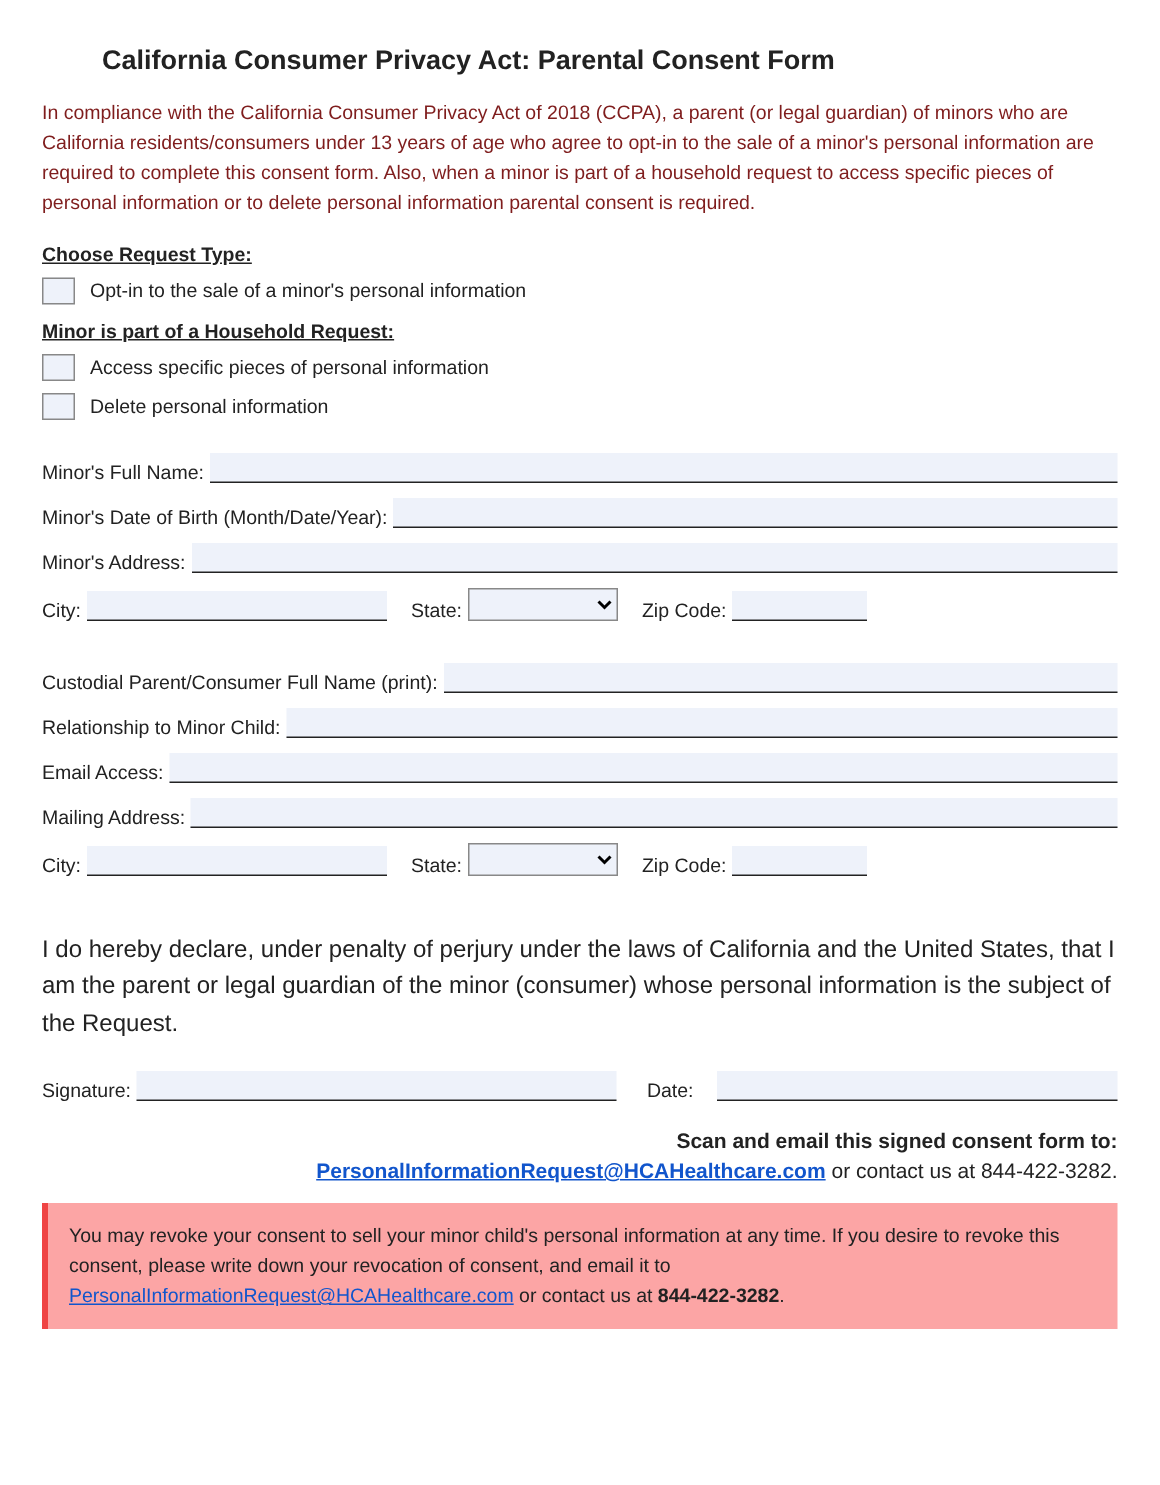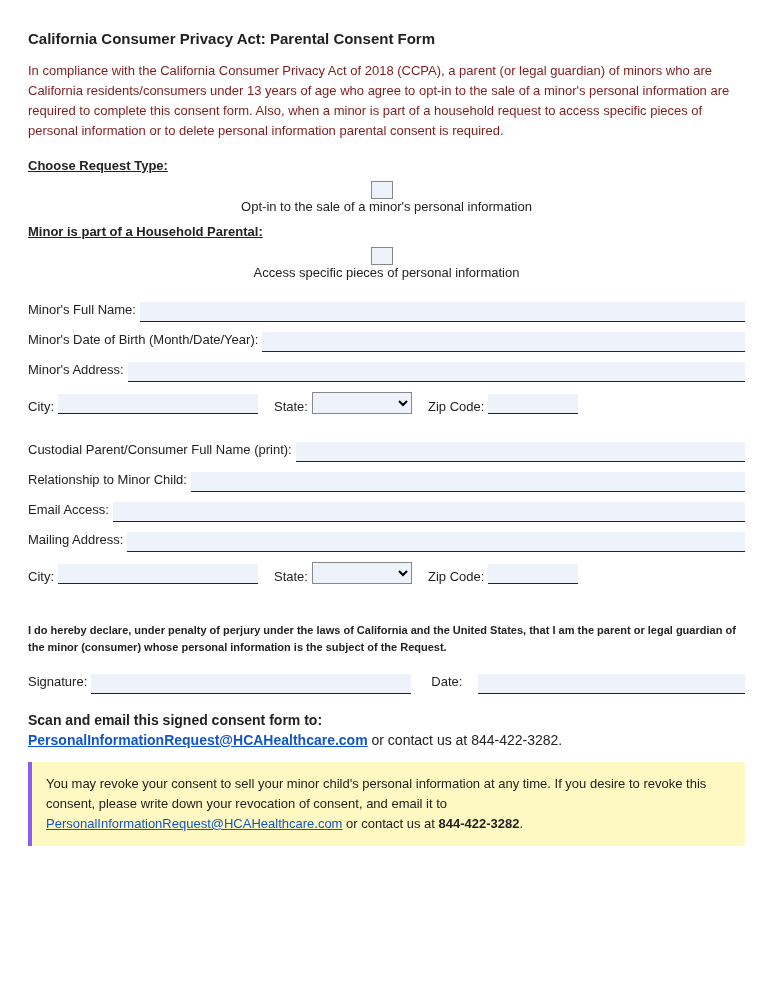--- a/index.html
+++ b/index.html
@@ -7,40 +7,40 @@
       font-family: Arial, sans-serif;
       font-size: 13px;
       background: #fff;
       color: #222;
       width: 773px;
       min-height: 990px;
       padding: 30px 28px;
     }
     .title {
       font-weight: bold;
-      font-size: 15px;
+      font-size: 18px;
       margin-bottom: 14px;
+      margin-left: 40px;
     }
     .intro-text {
       font-size: 13px;
       line-height: 1.55;
       margin-bottom: 16px;
       color: #7f1d1d;
     }
     .section-label {
       font-weight: bold;
       font-size: 13px;
       margin-bottom: 8px;
       text-decoration: underline;
     }
     .checkbox-row {
       display: flex;
       align-items: center;
       margin-bottom: 8px;
-      flex-direction: column;
     }
     .checkbox-box {
       width: 22px;
       height: 18px;
       border: 1.5px solid #888;
       background: #eef2fa;
       display: inline-block;
       margin-right: 10px;
       flex-shrink: 0;
     }
@@ -49,21 +49,21 @@
     }
     .household-section {
       margin-top: 10px;
       margin-bottom: 6px;
     }
     .form-section {
       margin-top: 22px;
     }
     .field-row {
       display: flex;
-      align-items: flex-start;
+      align-items: flex-end;
       margin-bottom: 10px;
     }
     .field-label {
       font-size: 13px;
       white-space: nowrap;
       margin-right: 4px;
       flex-shrink: 0;
     }
     .field-line {
       border: none;
@@ -110,29 +110,28 @@
       background: #eef2fa;
       width: 90px;
       height: 20px;
       outline: none;
       font-size: 13px;
     }
     .divider-space {
       height: 18px;
     }
     .declaration-text {
-      font-size: 11px;
+      font-size: 16px;
       line-height: 1.55;
       margin-top: 10px;
       margin-bottom: 18px;
-      font-weight: bold;
     }
     .signature-row {
       display: flex;
-      align-items: flex-start;
+      align-items: flex-end;
       margin-bottom: 18px;
       gap: 0;
     }
     .sig-label { margin-right: 4px; font-size: 13px; }
     .sig-input {
       border: none;
       border-bottom: 1px solid #222;
       background: #eef2fa;
       width: 320px;
       height: 20px;
@@ -144,20 +143,21 @@
       border: none;
       border-bottom: 1px solid #222;
       background: #eef2fa;
       flex: 1;
       height: 20px;
       outline: none;
       font-size: 13px;
     }
     .scan-section {
       margin-bottom: 14px;
+      text-align: right;
     }
     .scan-title {
       font-weight: bold;
       font-size: 14px;
       margin-bottom: 4px;
     }
     .scan-contact {
       font-size: 14px;
       font-weight: normal;
     }
@@ -165,22 +165,22 @@
       color: #1155cc;
       text-decoration: underline;
       font-weight: bold;
       font-size: 14px;
     }
     .scan-phone {
       font-weight: normal;
       font-size: 14px;
     }
     .revoke-box {
-      border-left: 4px solid #8b5cf6;
-      background: #fef9c3;
+      border-left: 4px solid #ef4444;
+      background: #fca5a5;
       padding: 12px 14px;
       margin-top: 14px;
       font-size: 13px;
       line-height: 1.55;
     }
     .revoke-email {
       color: #1155cc;
       text-decoration: underline;
     }
     .revoke-phone {
@@ -195,24 +195,28 @@
 <p class="intro-text">In compliance with the California Consumer Privacy Act of 2018 (CCPA), a parent (or legal guardian) of minors who are California residents/consumers under 13 years of age who agree to opt-in to the sale of a minor's personal information are required to complete this consent form. Also, when a minor is part of a household request to access specific pieces of personal information or to delete personal information parental consent is required.</p>
 
 <div class="section-label">Choose Request Type:</div>
 
 <div class="checkbox-row">
   <span class="checkbox-box"></span>
   <span class="checkbox-label">Opt-in to the sale of a minor's personal information</span>
 </div>
 
 <div class="household-section">
-  <div class="section-label">Minor is part of a Household Parental:</div>
+  <div class="section-label">Minor is part of a Household Request:</div>
   <div class="checkbox-row">
     <span class="checkbox-box"></span>
     <span class="checkbox-label">Access specific pieces of personal information</span>
+  </div>
+  <div class="checkbox-row">
+    <span class="checkbox-box"></span>
+    <span class="checkbox-label">Delete personal information</span>
   </div>
 </div>
 
 <div class="form-section">
   <div class="field-row">
     <span class="field-label">Minor's Full Name:</span>
     <input class="field-line" type="text" style="">
   </div>
   <div class="field-row">
     <span class="field-label">Minor's Date of Birth (Month/Date/Year):</span>

